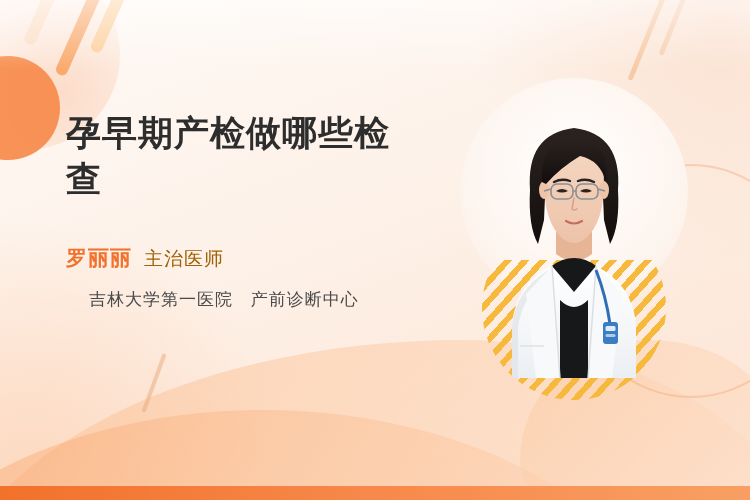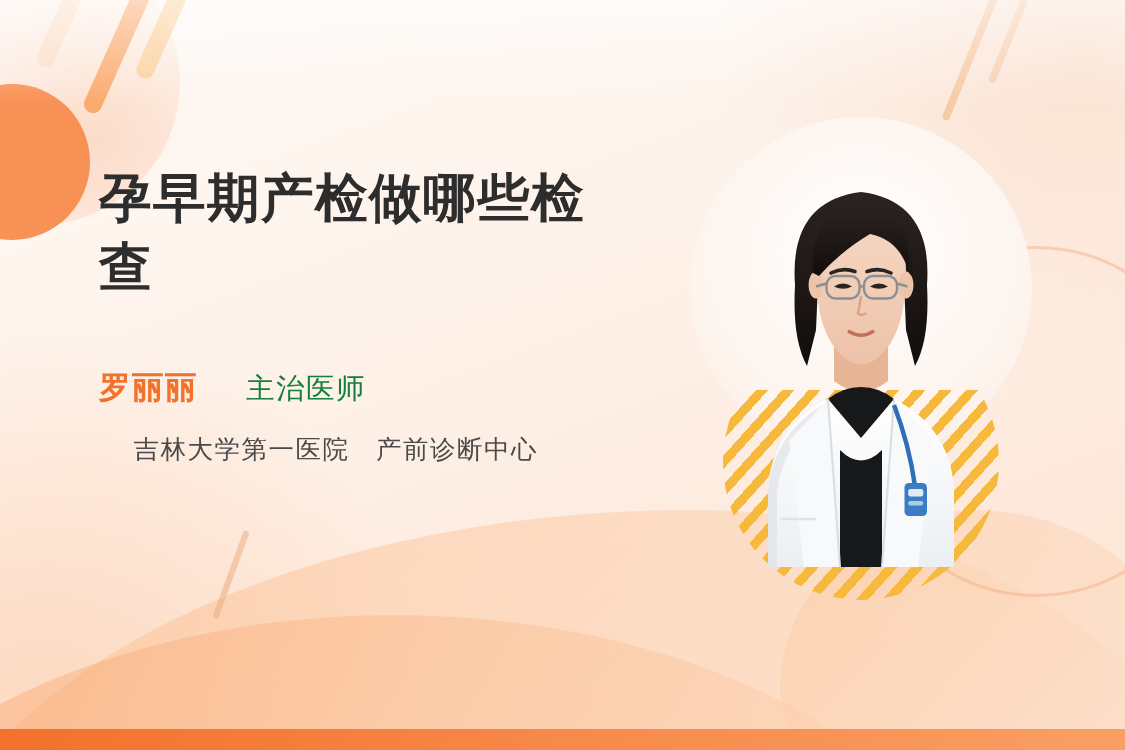--- a/index.html
+++ b/index.html
@@ -141,31 +141,31 @@
     line-height: 1.32;
     font-weight: bold;
     color: #2d2d2d;
     letter-spacing: 1px;
     max-width: 330px;
   }
   .byline {
     margin-top: 42px;
     display: flex;
     align-items: baseline;
-    gap: 32px;
+    gap: 12px;
   }
   .doctor-name {
     font-size: 21px;
     font-weight: bold;
     color: #f2712b;
     letter-spacing: 1px;
   }
   .doctor-title {
     font-size: 19px;
-    color: #15803d;
+    color: #a16207;
     letter-spacing: 1px;
   }
   .affiliation {
     margin-top: 16px;
     font-size: 17px;
     color: #4a4a4a;
     letter-spacing: 1px;
     margin-left: 23px;
   }
   .affiliation .dept { margin-left: 12px; }

